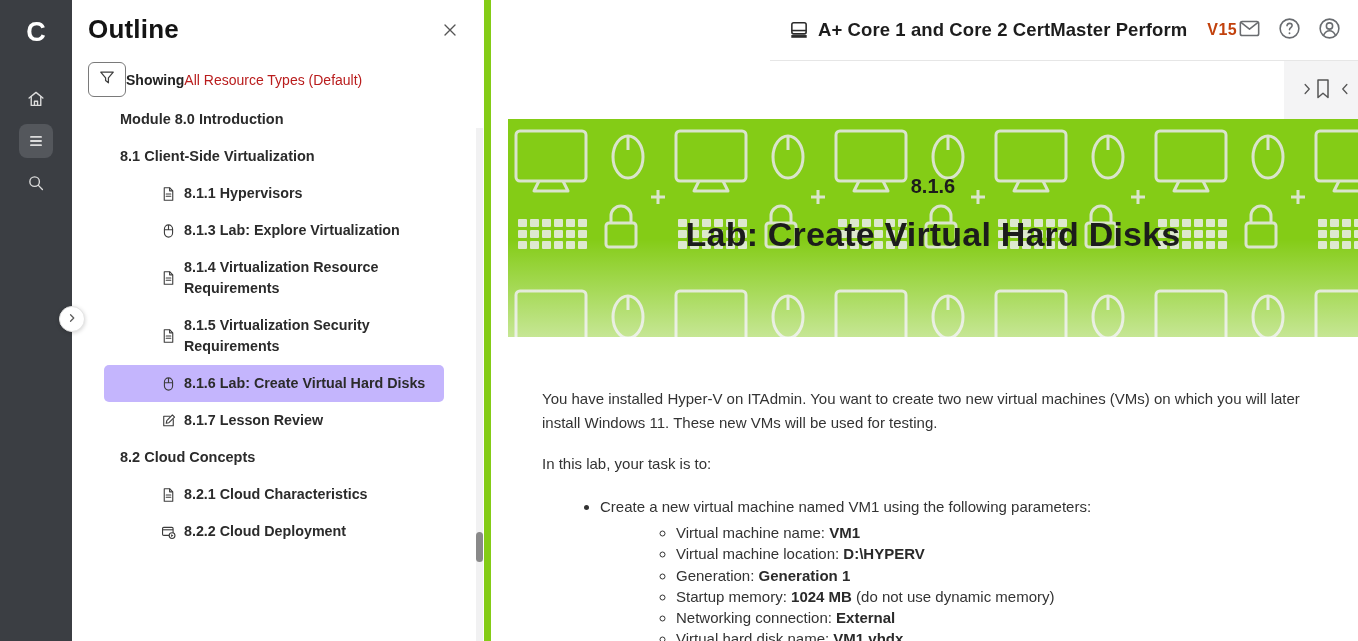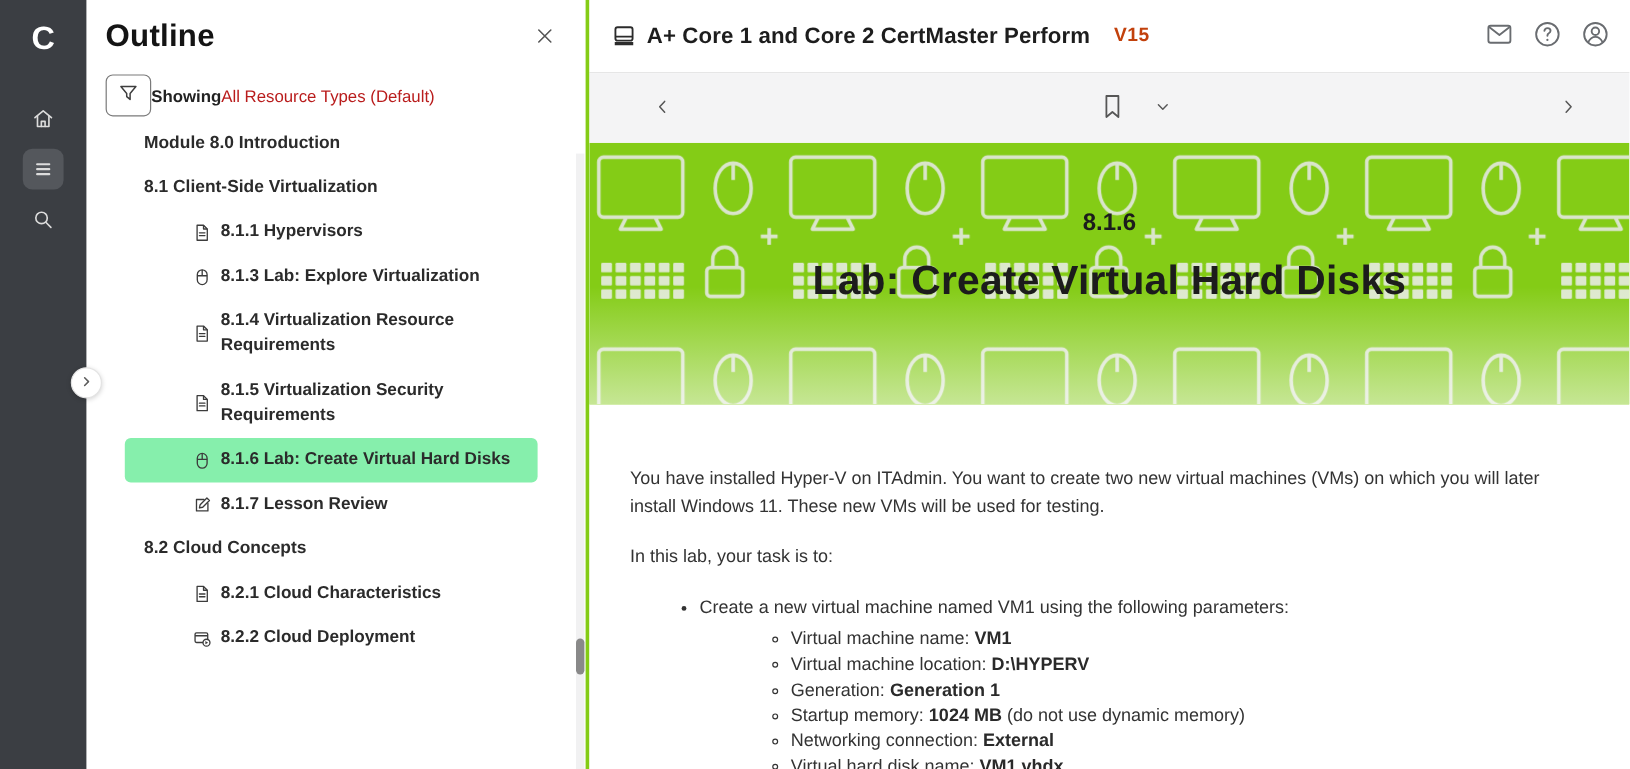--- a/index.html
+++ b/index.html
@@ -12,45 +12,45 @@
   .logo { color:#fff; font-size:27px; font-weight:700; height:44px; display:flex; align-items:center; justify-content:center; }
   .rail-btn { width:34px; height:34px; margin-top:8px; background:transparent; border:none; border-radius:8px; color:#dcdcdc; display:flex; align-items:center; justify-content:center; cursor:pointer; }
   .rail-btn.first { margin-top:28px; }
   .rail-btn.active { background:#54575c; }
   .rail-btn svg { display:block; }
 
   
   .panel-expand { position:absolute; left:59px; top:306px; width:26px; height:26px; border-radius:50%; background:#fff; border:1px solid #e3e3e3; box-shadow:0 1px 4px rgba(0,0,0,.18); z-index:6; display:flex; align-items:center; justify-content:center; color:#5c5c5c; cursor:pointer; }
 
   
-  .outline { position:relative; width:419px; flex:0 0 419px; background:#fff; border-right:3px solid #84cc16; z-index:2; }
+  .outline { position:relative; width:419px; flex:0 0 419px; background:#fff; border-right:7px solid #84cc16; z-index:2; }
   .outline-head { display:flex; align-items:flex-start; justify-content:space-between; padding:14px 24px 0 16px; }
   .outline-head h1 { font-size:26px; font-weight:700; color:#141414; letter-spacing:.2px; }
   .close-btn { background:none; border:none; color:#555; cursor:pointer; margin-top:6px; }
   .filter-row { display:flex; align-items:center; gap:0; margin:17px 0 0 16px; }
   .filter-btn { width:38px; height:35px; background:#fff; border:1px solid #7a7a7a; border-radius:6px; display:flex; align-items:center; justify-content:center; color:#3e3e3e; cursor:pointer; }
   .showing { font-size:14px; font-weight:700; color:#222; }
   .filter-value { font-size:14px; color:#b91c1c; }
 
   .o-scroll { margin-top:14px; height:477px; overflow:hidden; }
   .o-list { list-style:none; padding:0 40px 0 32px; margin-top:-10px; }
   .o-item { display:flex; align-items:center; gap:7px; padding:8px 6px 8px 56px; font-size:14.3px; font-weight:600; line-height:21px; color:#2b2b2b; cursor:pointer; }
   .o-item[data-type="section"] { padding-left:16px; font-weight:700; font-size:14.5px; }
-  .o-item.selected { background:#86efac; border-radius:5px; }
+  .o-item.selected { background:#c4b5fd; border-radius:5px; }
   .o-item .ic { display:none; flex:0 0 17px; width:17px; height:18px; color:#3c3c3c; }
   .o-item[data-type="page"]   .ic-page   { display:block; }
   .o-item[data-type="lab"]    .ic-lab    { display:block; }
   .o-item[data-type="review"] .ic-review { display:block; }
   .o-item[data-type="video"]  .ic-video  { display:block; }
 
   .o-scrollbar { position:absolute; top:128px; bottom:0; right:1px; width:7px; background:#f1f1f2; }
   .o-thumb { position:absolute; top:404px; left:0; width:7px; height:30px; border-radius:4px; background:#898989; }
 
   
-  .main { flex:1; display:flex; flex-direction:column; min-width:0; background:#fff; }
+  .main { flex:1; display:flex; flex-direction:column; min-width:0; background:#fff;align-items:flex-end; }
   .topbar { height:61px; flex:0 0 61px; display:flex; align-items:center; padding:0 16px 0 18px; border-bottom:1px solid #e6e6e6; background:#fff; }
   .course-ic { color:#2b2b2b; margin-right:8px; display:flex; }
   .course-title { font-size:18.5px; font-weight:700; color:#1d1d1d; letter-spacing:.1px; }
   .version { font-size:16px; font-weight:700; color:#c2410c; margin-left:20px; letter-spacing:.4px; }
   .top-actions { margin-left:auto; display:flex; align-items:center; gap:15px; }
   .icon-btn { background:none; border:none; color:#696c70; cursor:pointer; display:flex; padding:0; }
 
   .toolbar { position:relative; height:58px; flex:0 0 58px; background:#f4f4f5; display:flex; align-items:center; }
   .nav-prev { margin-left:48px; }
   .nav-next { position:absolute; right:38px; }

